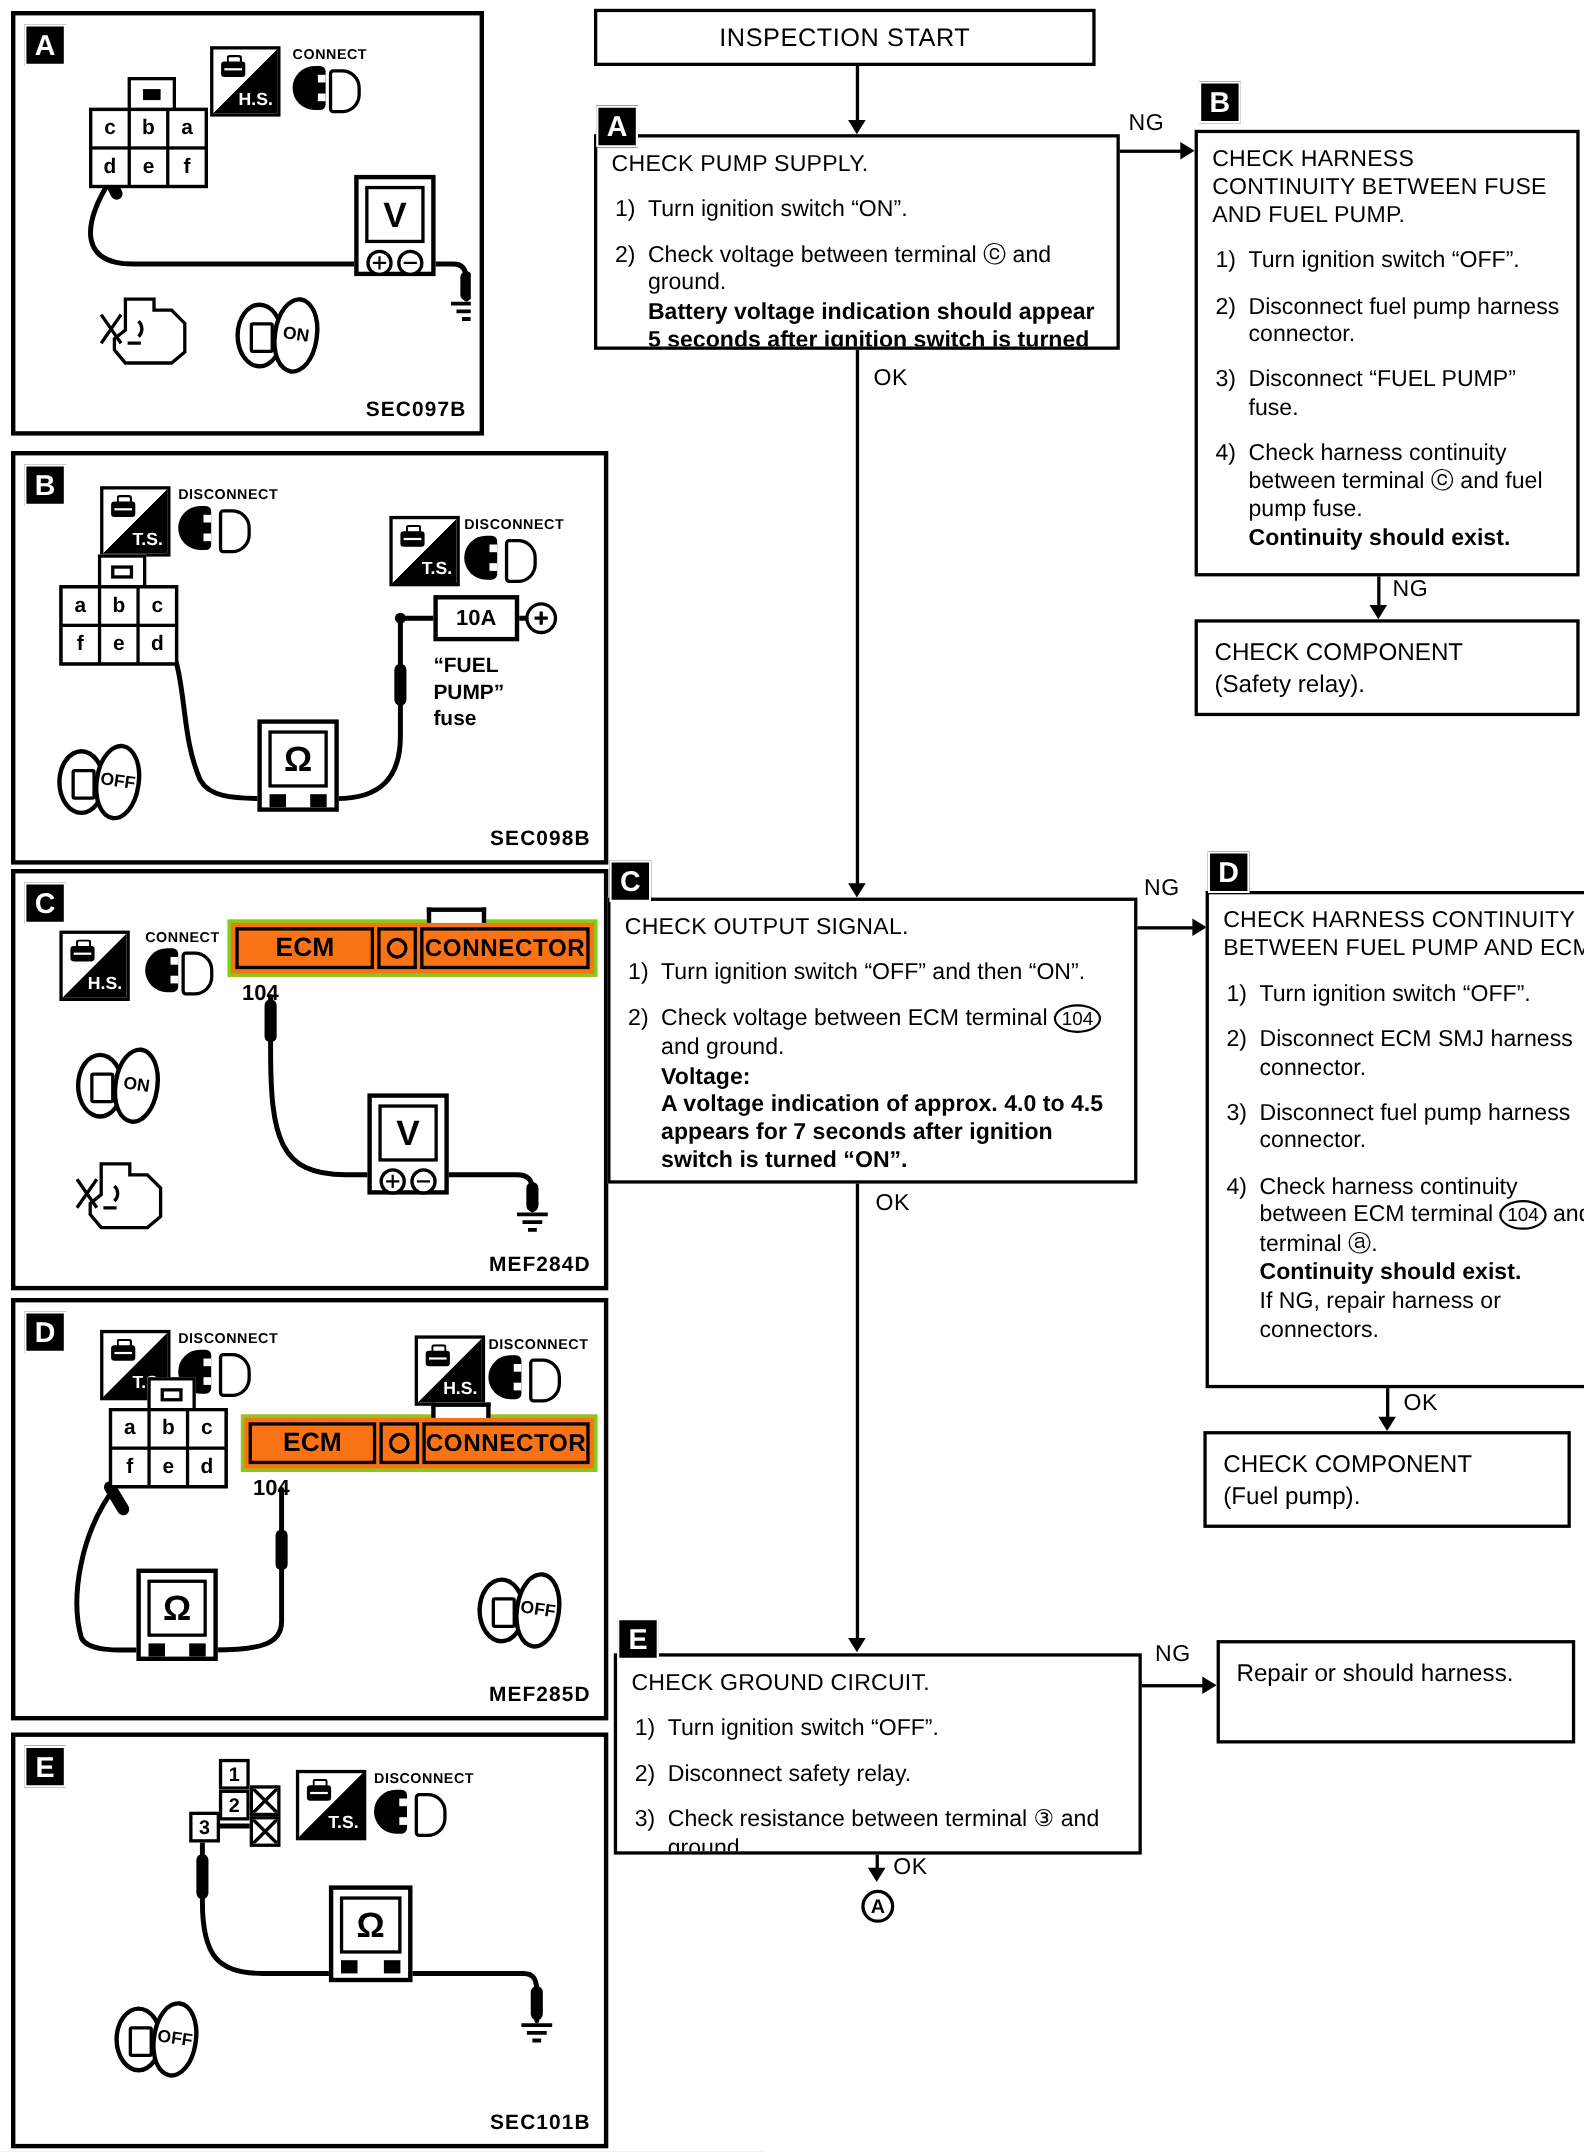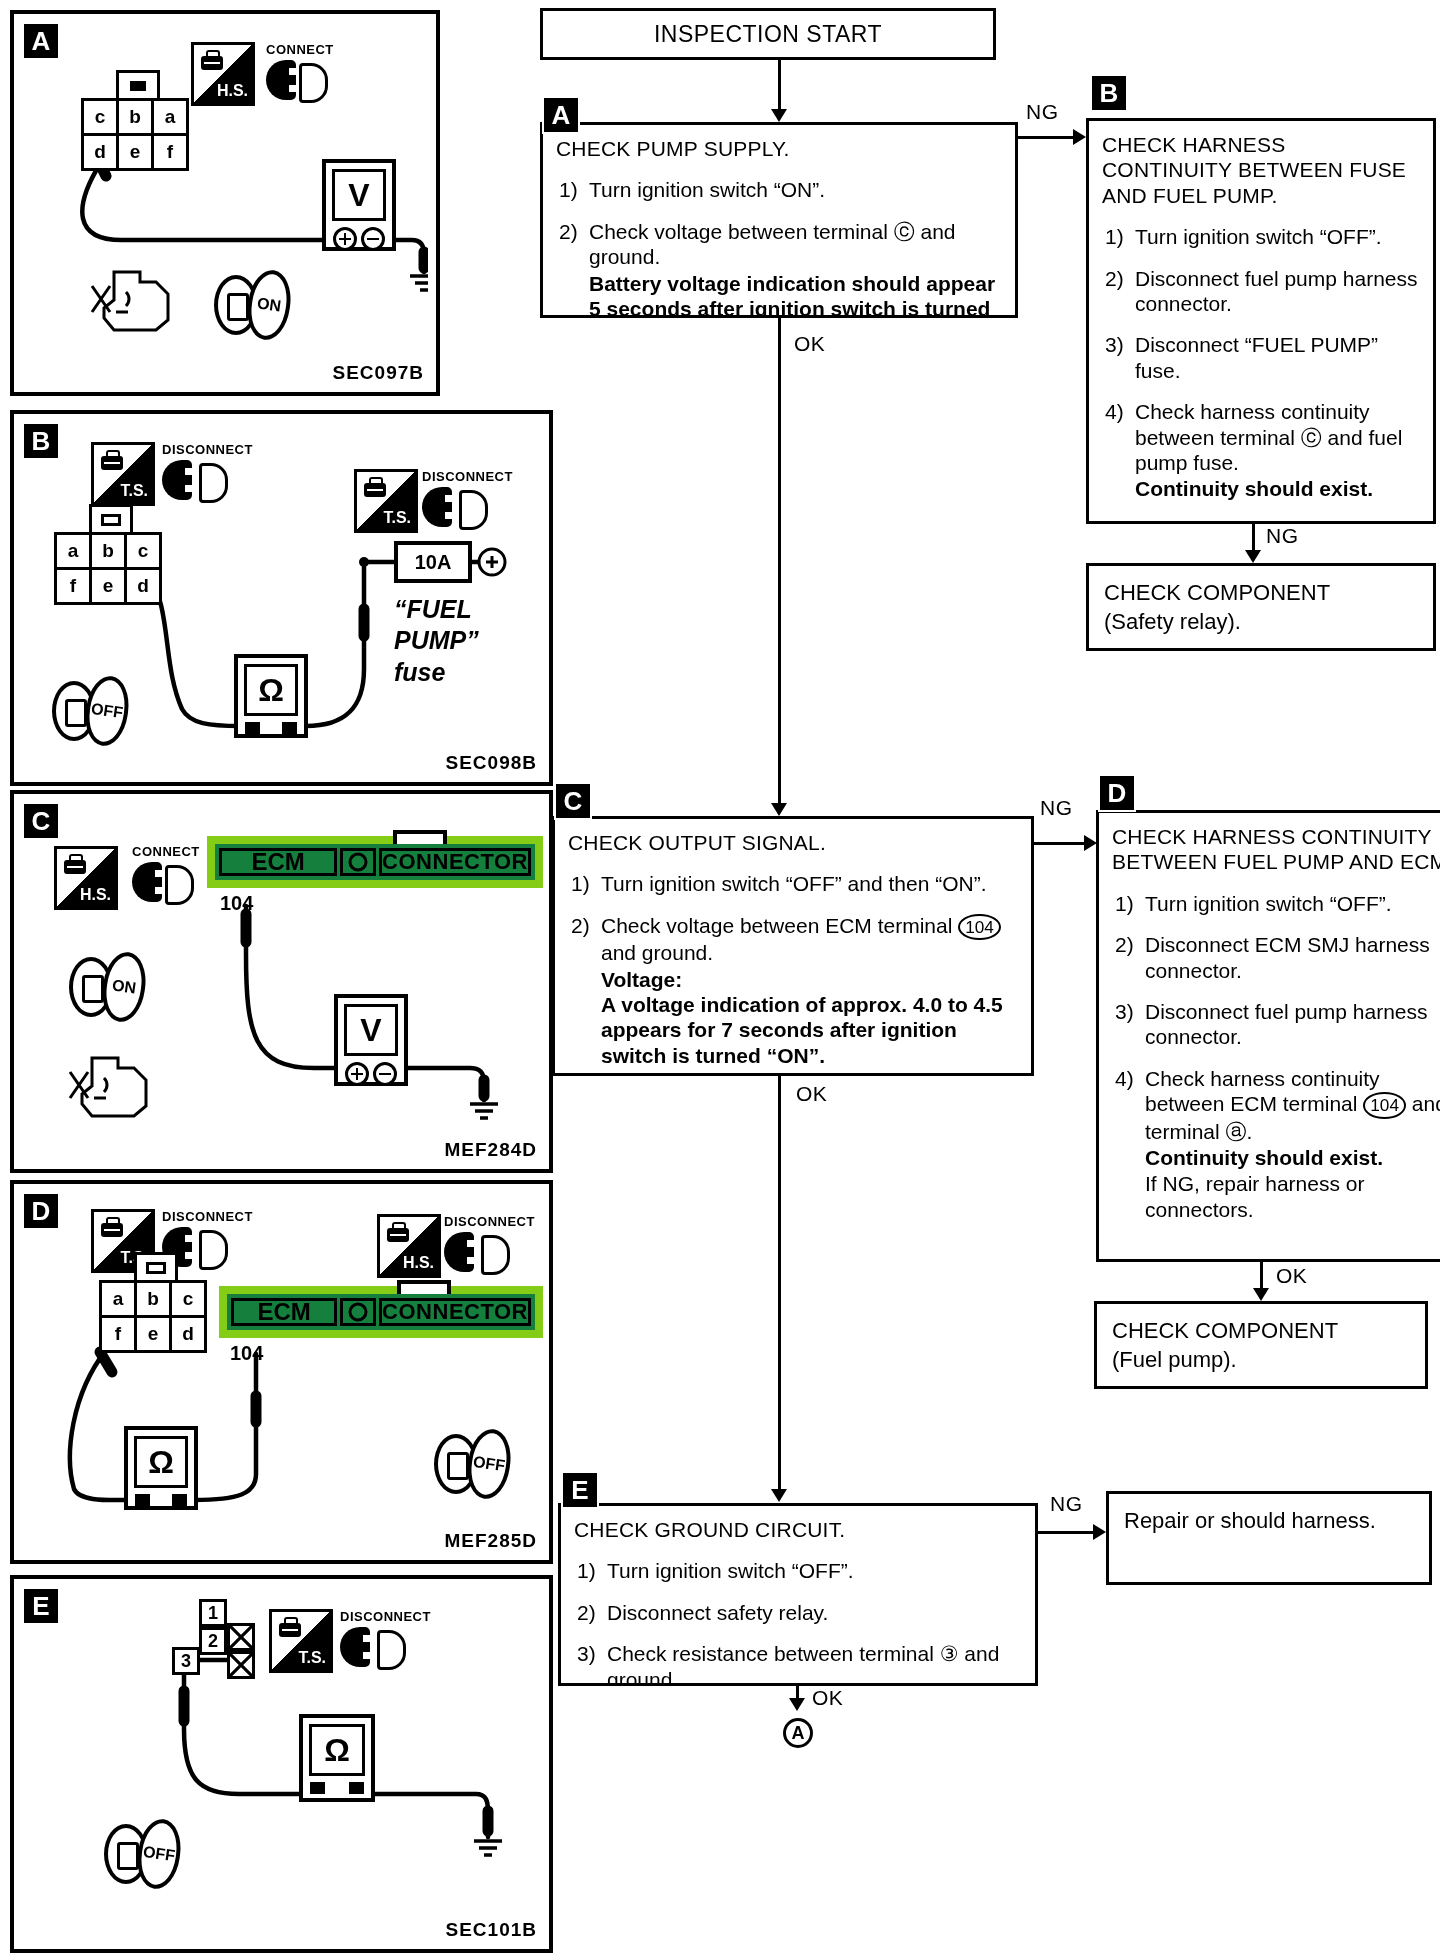--- a/index.html
+++ b/index.html
@@ -63,36 +63,36 @@
   .latch{position:absolute;width:38px;height:26px;border:3px solid #000;background:#fff;
         display:flex;align-items:center;justify-content:center;}
   .latch .inner{width:16px;height:10px;background:#000;}
   .latch.hollow .inner{width:14px;height:6px;background:#fff;border:3px solid #000;}
   .singlecell{position:absolute;width:28px;height:28px;border:3px solid #000;background:#fff;
         display:flex;align-items:center;justify-content:center;font-size:18px;font-weight:bold;box-sizing:border-box;}
   .xcell{position:absolute;width:28px;height:28px;border:3px solid #000;box-sizing:border-box;background:
      linear-gradient(to top right,transparent 44%,#000 46%,#000 54%,transparent 56%),
      linear-gradient(to bottom right,transparent 44%,#000 46%,#000 54%,transparent 56%),#fff;}
 
-  .ecmbar{position:absolute;height:52px;border:8px solid #84cc16;background:#15803d;display:flex;
+  .ecmbar{position:absolute;height:52px;border:3px solid #84cc16;background:#f97316;display:flex;
         align-items:stretch;padding:4px;box-sizing:border-box;}
   .ecmbar .seg{border:3px solid #000;display:flex;align-items:center;justify-content:center;
         font-weight:bold;}
   .ecmbar .seg.ecm{flex:1.1;font-size:24px;}
   .ecmbar .seg.conn{flex:1.35;font-size:22px;letter-spacing:.5px;}
   .ecmbar .hole{width:30px;margin:0 3px;border:3px solid #000;position:relative;}
   .ecmbar .hole::after{content:"";position:absolute;left:50%;top:50%;width:13px;height:13px;
         border:3px solid #000;border-radius:50%;transform:translate(-50%,-50%);}
   .ecmtab{position:absolute;top:-14px;height:14px;width:54px;border:4px solid #000;border-bottom:none;
         background:#fff;box-sizing:border-box;}
   .t104{position:absolute;font-weight:bold;font-size:20px;}
 
   .fusebox{position:absolute;border:4px solid #000;background:#fff;display:flex;align-items:center;
         justify-content:center;font-size:20px;font-weight:bold;box-sizing:border-box;}
-  .fusecap{position:absolute;font-weight:bold;font-size:25px;width:92px;line-height:1.25;font-style:italic;}
+  .fusecap{position:absolute;font-weight:bold;font-size:19px;width:92px;line-height:1.25;}
 
   .code{position:absolute;right:12px;bottom:8px;font-weight:bold;font-size:19px;letter-spacing:1px;}
 
   
   .startbox{position:absolute;border:3.5px solid #000;background:#fff;display:flex;align-items:center;
         justify-content:center;font-size:23px;letter-spacing:.5px;box-sizing:border-box;}
   .fbox{position:absolute;border:3.5px solid #000;background:#fff;padding:11px 13px;
         font-size:21px;line-height:1.21;box-sizing:border-box;overflow:hidden;}
   .ftitle{letter-spacing:.2px;}
   .steps{margin:1px 0 0 0;padding:0;list-style:none;counter-reset:st;}

